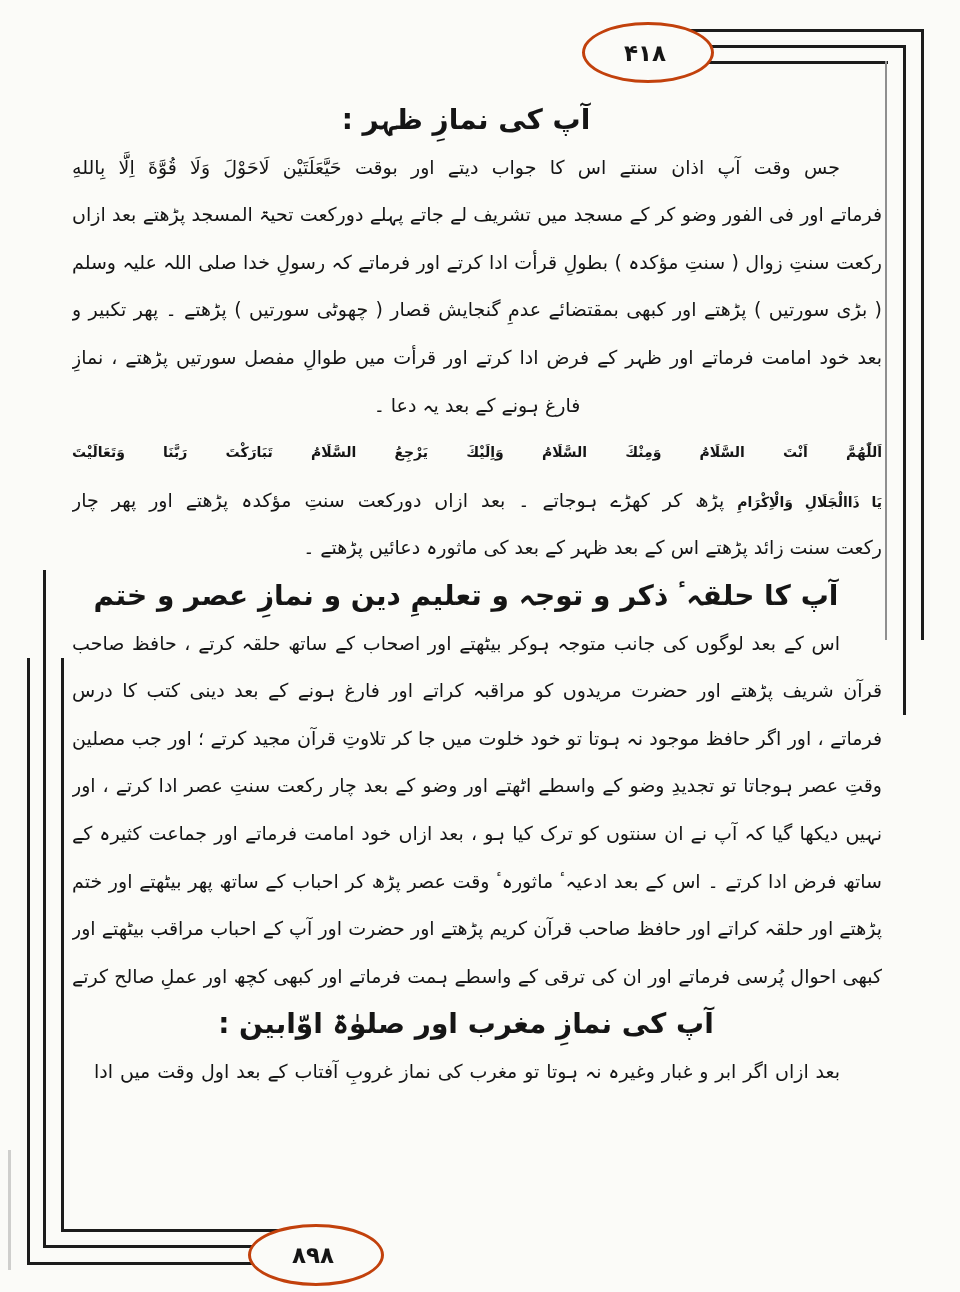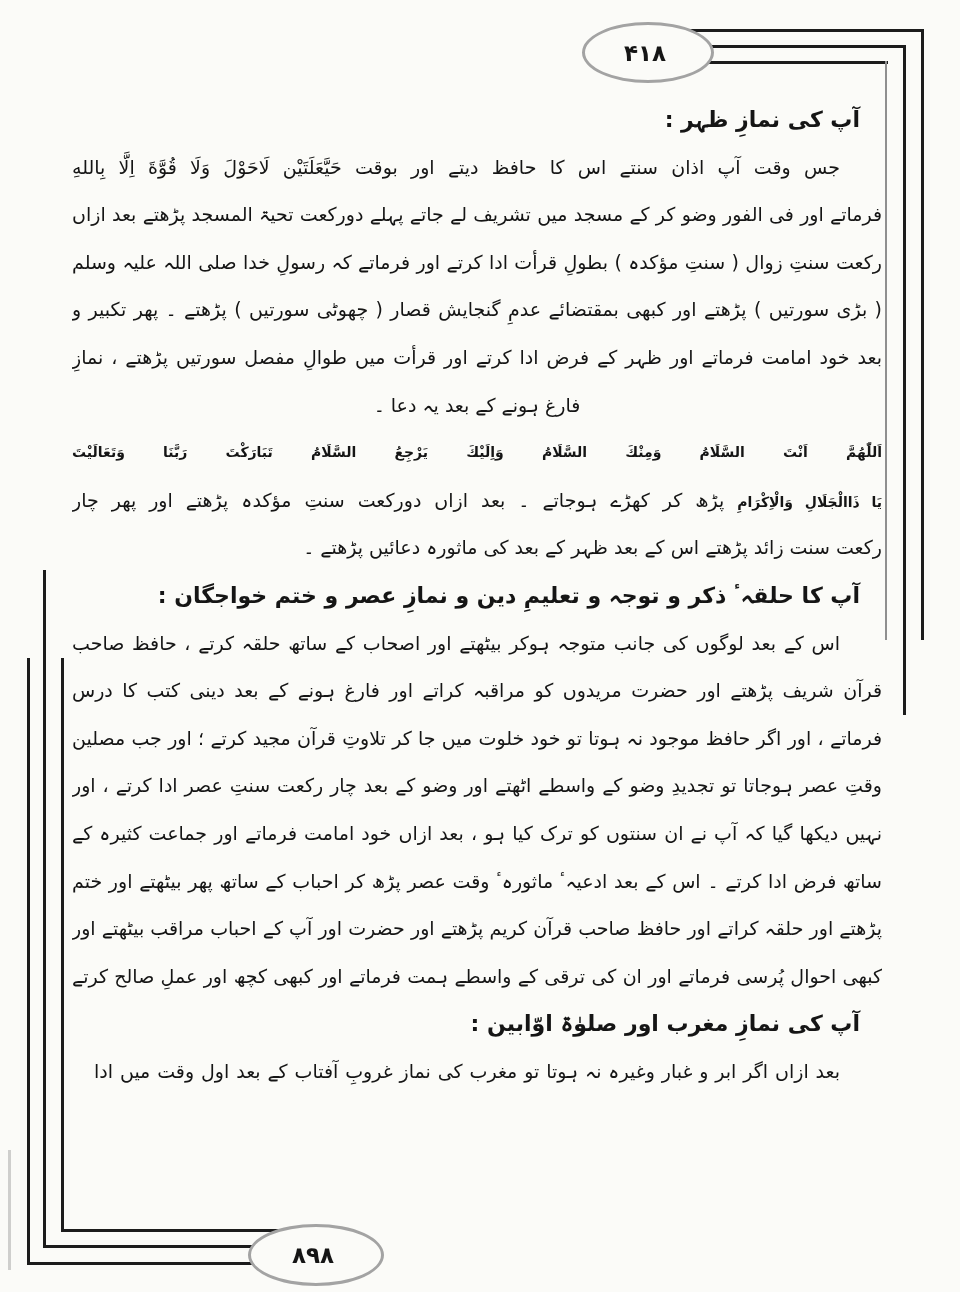--- a/index.html
+++ b/index.html
@@ -6,38 +6,38 @@
   body{
     width:960px;height:1292px;position:relative;overflow:hidden;
     background:#fbfbf8;color:#151515;
     font-family:"DejaVu Sans",sans-serif;
   }
   
   .frame-line{position:absolute;background:#1c1c1c}
   .frame-line.faint{background:#8f8f8f}
   .scan-streak{position:absolute;background:#9a9a9a;opacity:.45}
   .oval{
-    position:absolute;border:3px solid #a3a3a3;border-radius:50%;
+    position:absolute;border:3px solid #c2410c;border-radius:50%;
     background:#fbfbf8;z-index:5;
     display:flex;align-items:center;justify-content:center;
     font-size:23px;font-weight:bold;letter-spacing:6px;
     padding-right:6px; 
   }
   .oval-top{left:582px;top:22px;width:120px;height:55px}
   .oval-bottom{left:248px;top:1224px;width:124px;height:56px}
   
   .text-block{
     position:absolute;left:72px;top:96px;width:810px;
     direction:rtl;text-align:right;
   }
   .row{
     height:47.6px;line-height:47.6px;font-size:19px;overflow:hidden;
   }
   .just{text-align:justify;text-align-last:justify}
-  .hd{font-weight:700;font-size:22px;padding-left:0;padding-right:22px;text-align:right}
+  .hd{font-weight:700;font-size:28px;padding-left:0;padding-right:22px;text-align:center}
   .ind{padding-right:42px}
   .b{font-weight:400}
   .dua{font-weight:700;font-size:14px}
   .short{text-align:center}
   .center{padding-left:70px}
   .lastline{padding-left:22px}
 </style>
 </head>
 <body>
 
@@ -64,21 +64,21 @@
 </div>
 <div class="oval oval-bottom">
   <span>۸۹۸</span>
 </div>
 
 <div class="text-block">
 
   <div class="row hd">آپ کی نمازِ ظہر :</div>
 
   <div class="row just ind">
-    <span>جس وقت آپ اذان سنتے اس کا حافظ دیتے اور بوقت</span>
+    <span>جس وقت آپ اذان سنتے اس کا جواب دیتے اور بوقت</span>
     <span class="b">حَیَّعَلَتَیْن لَاحَوْلَ وَلَا قُوَّةَ اِلَّا بِاللهِ</span>
   </div>
   <div class="row just">فرماتے اور فی الفور وضو کر کے مسجد میں تشریف لے جاتے پہلے دورکعت تحیۃ المسجد پڑھتے بعد ازاں چار</div>
   <div class="row just">رکعت سنتِ زوال ( سنتِ مؤکدہ ) بطولِ قرأت ادا کرتے اور فرماتے کہ رسولِ خدا صلی اللہ علیہ وسلم نے</div>
   <div class="row just">( بڑی سورتیں ) پڑھتے اور کبھی بمقتضائے عدمِ گنجایش قصار ( چھوٹی سورتیں ) پڑھتے ۔ پھر تکبیر و اقامت کے</div>
   <div class="row just">بعد خود امامت فرماتے اور ظہر کے فرض ادا کرتے اور قرأت میں طوالِ مفصل سورتیں پڑھتے ، نمازِ فرض سے</div>
   <div class="row short">فارغ ہونے کے بعد یہ دعا ۔</div>
 
   <div class="row just dua">اَللّٰهُمَّ اَنْتَ السَّلَامُ وَمِنْكَ السَّلَامُ وَاِلَيْكَ يَرْجِعُ السَّلَامُ تَبَارَكْتَ رَبَّنَا وَتَعَالَيْتَ</div>
   <div class="row just">

